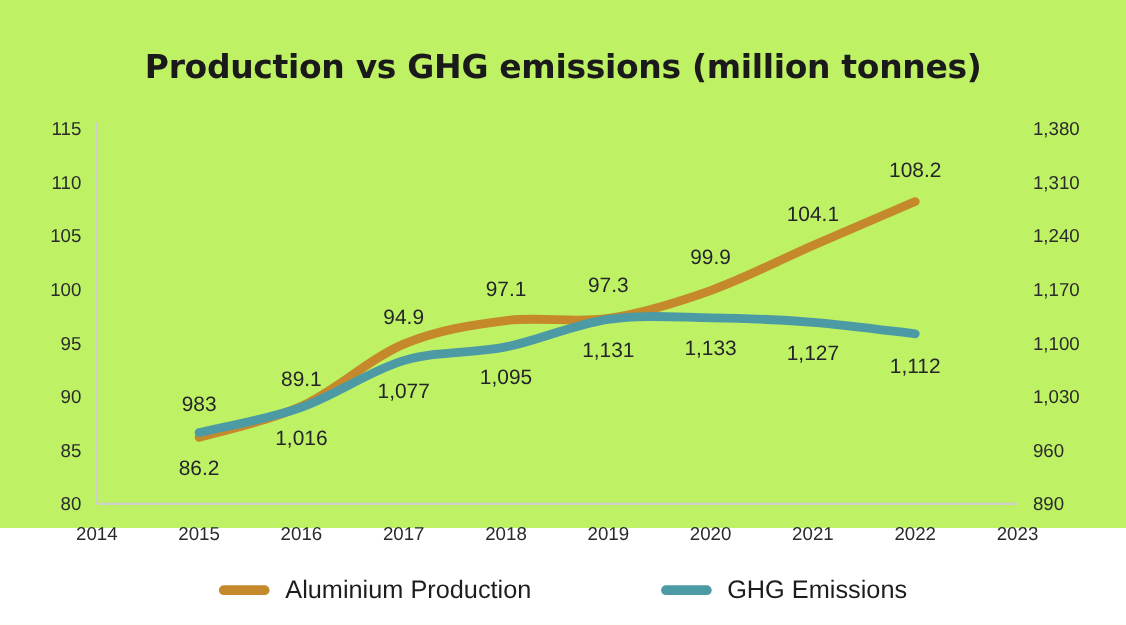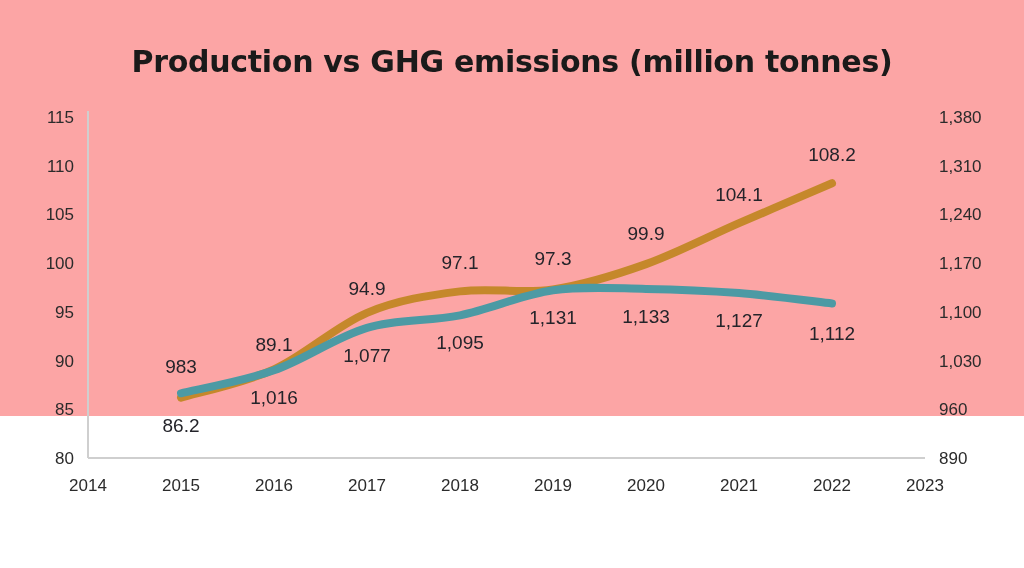--- a/index.html
+++ b/index.html
@@ -10,22 +10,22 @@
   body {
     width: 1024px;
     height: 568px;
     font-family: "Liberation Sans", sans-serif;
     color: #2b2b2b;
     overflow: hidden;
   }
   #chart-root {
     position: relative;
     width: 1024px;
-    height: 416px;
-    background: #fca5a5;
+    height: 480px;
+    background: #bef264;
   }
   .chart-title {
     position: absolute;
     top: 44px;
     left: 0;
     width: 1024px;
     text-align: center;
     font-size: 30px;
     font-weight: bold;
     letter-spacing: -0.3px;
@@ -133,14 +133,24 @@
         <text x="274" y="404.3142857142857" class="dlabel">1,016</text>
         <text x="367" y="361.86326530612246" class="dlabel">1,077</text>
         <text x="460" y="349.33673469387753" class="dlabel">1,095</text>
         <text x="553" y="324.28367346938774" class="dlabel">1,131</text>
         <text x="646" y="322.89183673469387" class="dlabel">1,133</text>
         <text x="739" y="327.0673469387755" class="dlabel">1,127</text>
         <text x="832" y="339.50612244897957" class="dlabel">1,112</text>
       </g>
   </svg>
 
+  <div class="legend">
+    <div class="legend-item">
+      <span class="legend-swatch" id="sw0" style="background: rgb(197, 136, 43);"></span>
+      <span class="legend-label">Aluminium Production</span>
+    </div>
+    <div class="legend-item">
+      <span class="legend-swatch" id="sw1" style="background: rgb(76, 154, 164);"></span>
+      <span class="legend-label">GHG Emissions</span>
+    </div>
+  </div>
 
 </div>
 
 </body></html>

